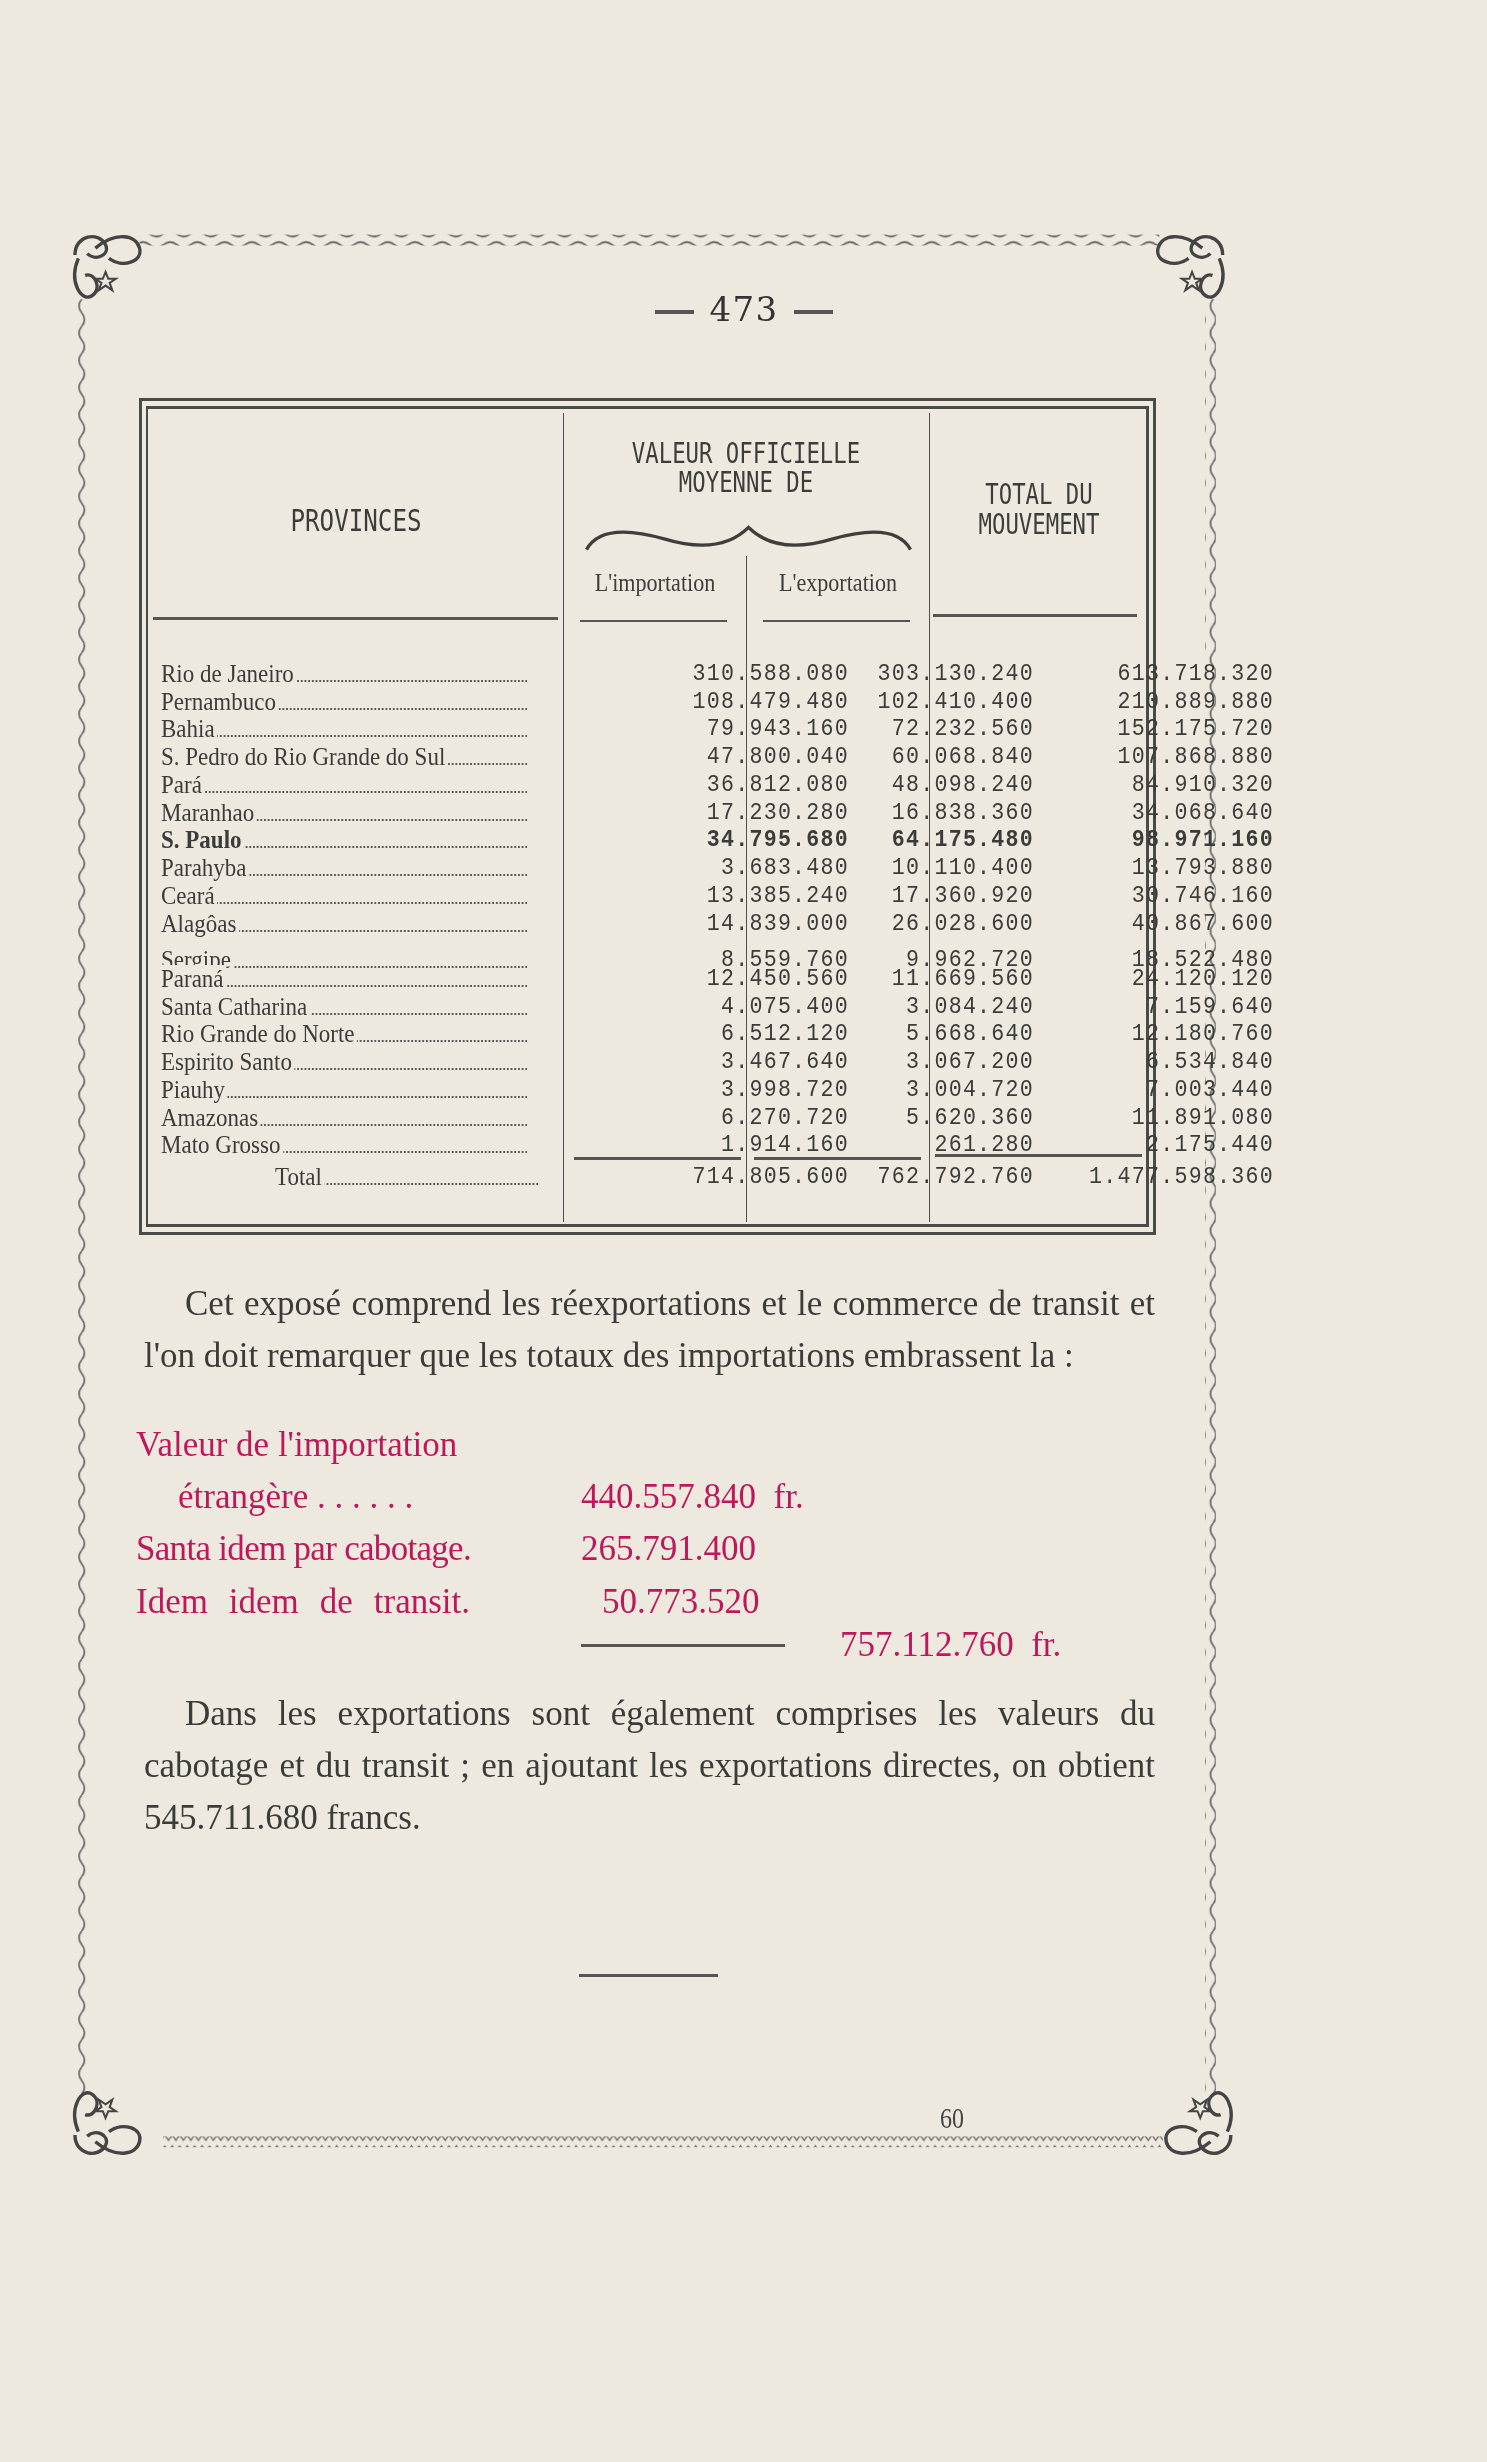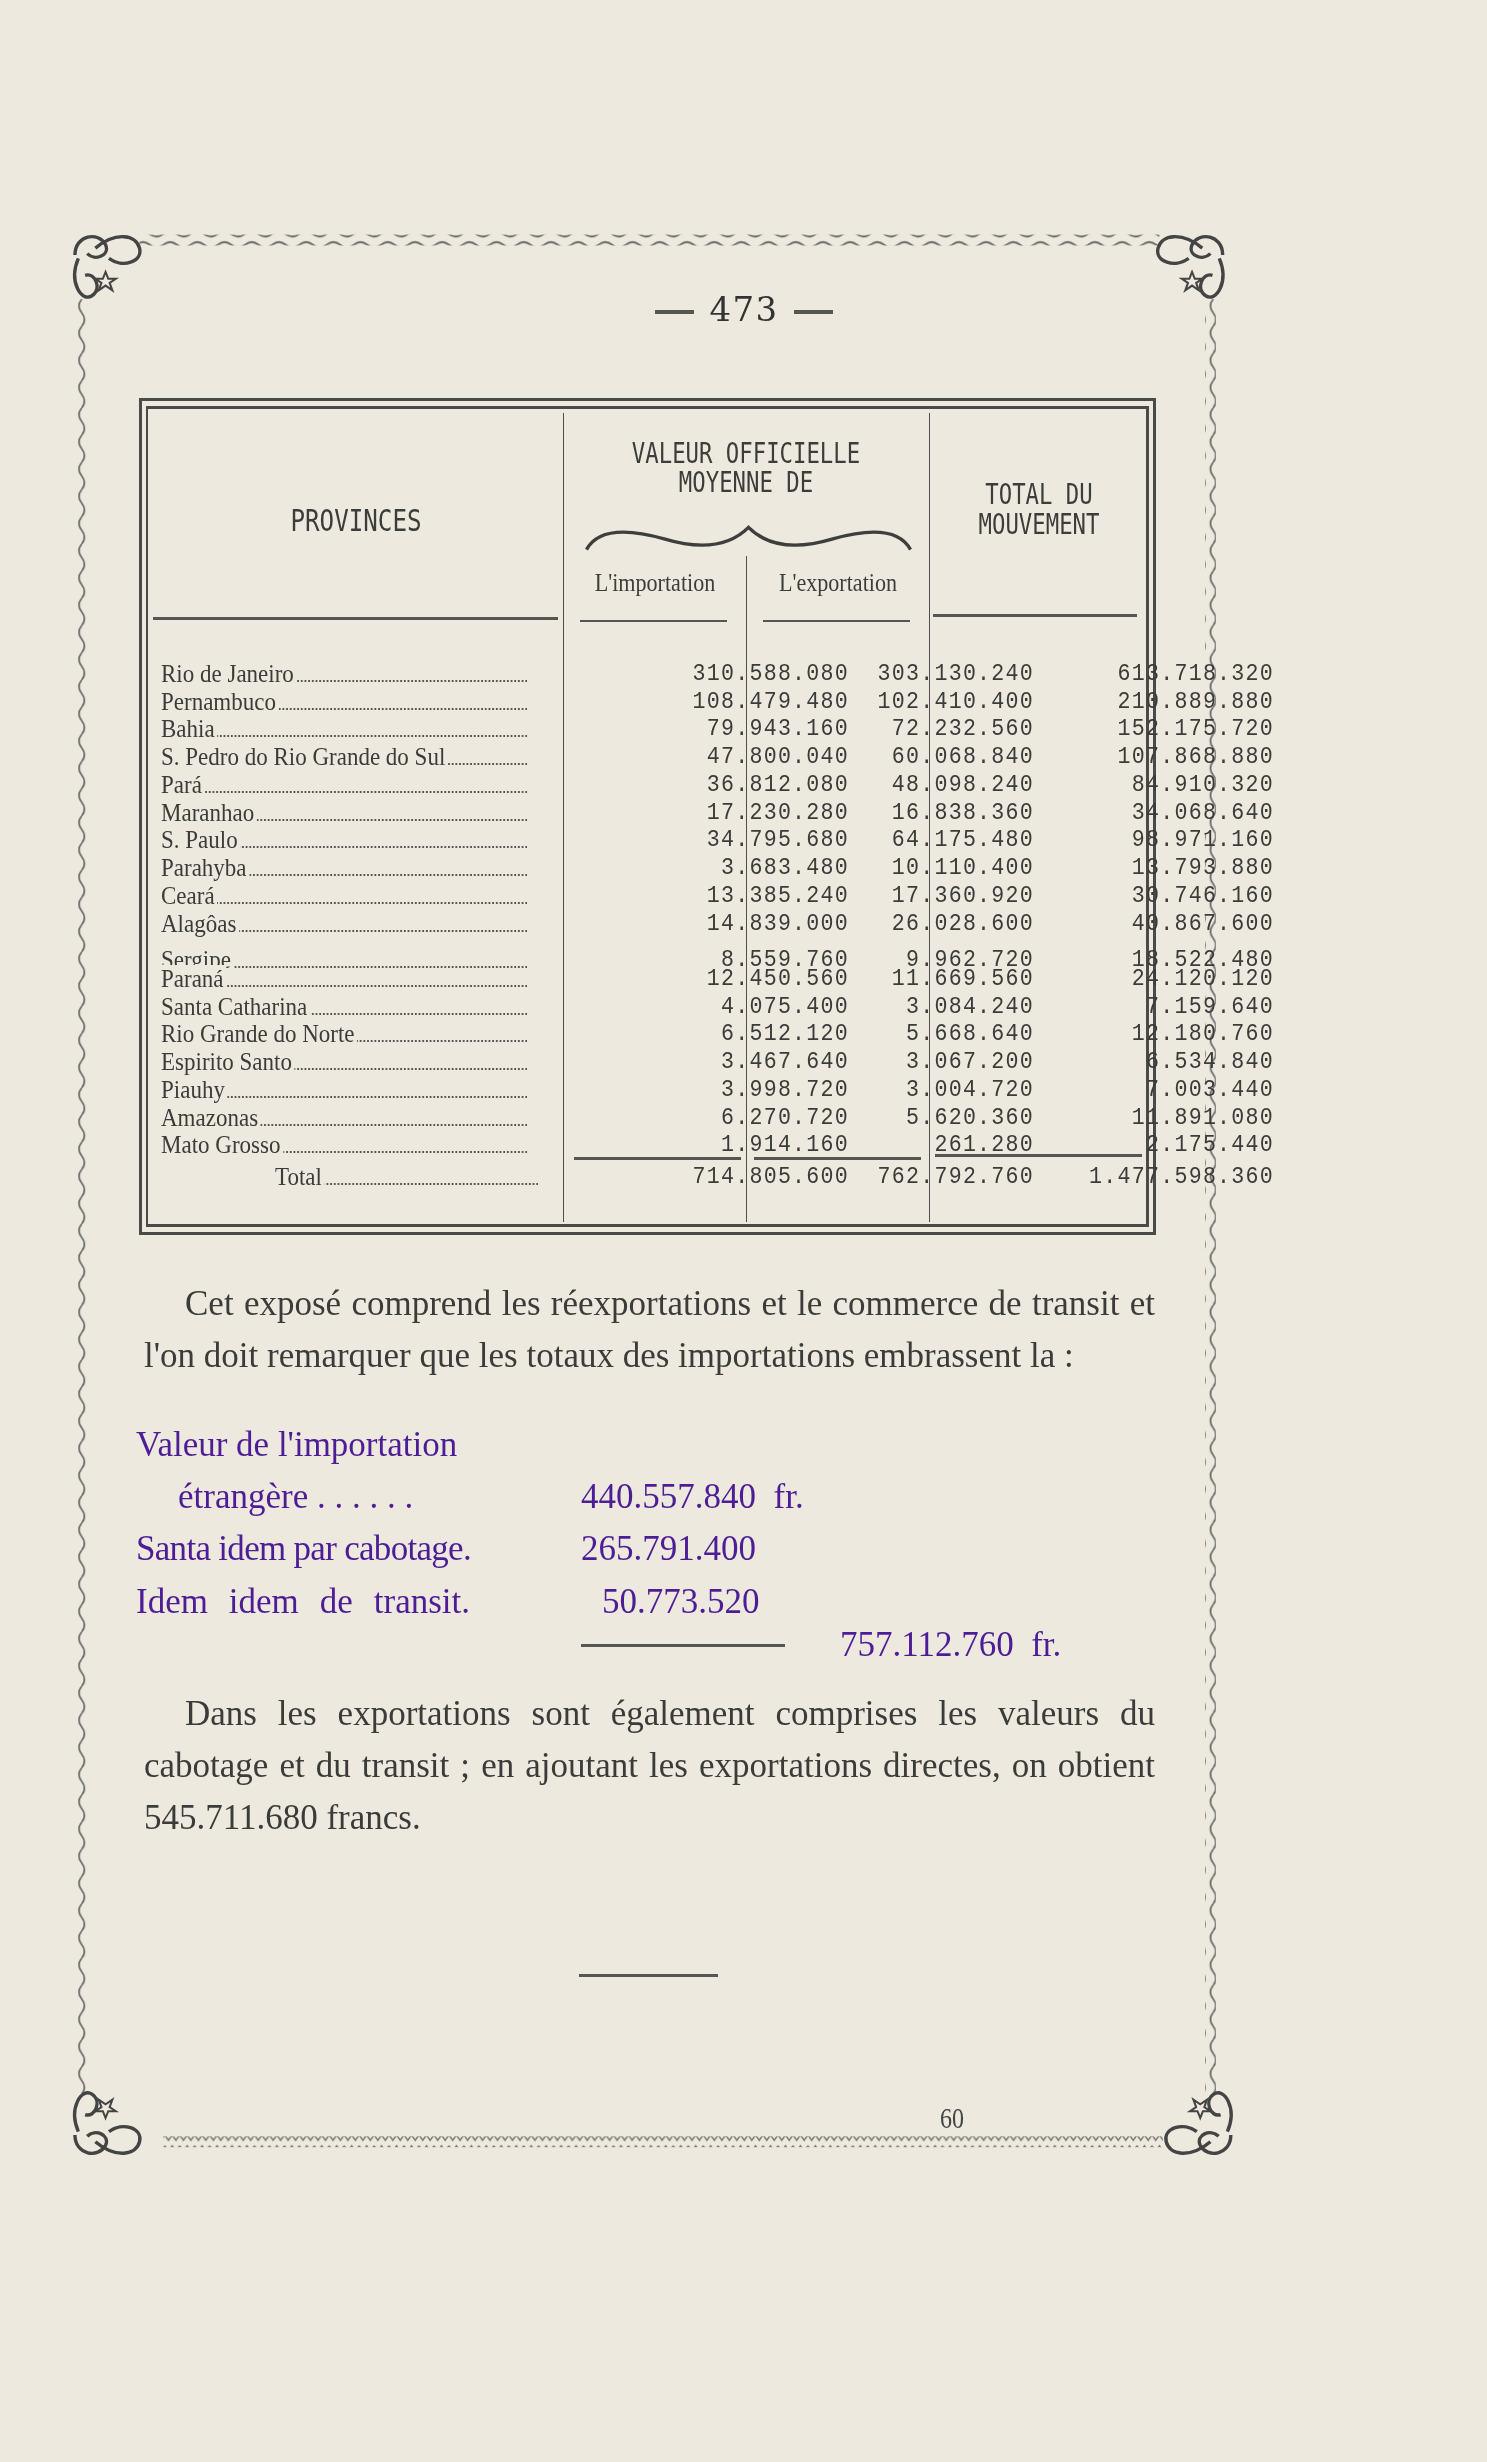--- a/index.html
+++ b/index.html
@@ -57,21 +57,21 @@
   .row .c3 { left: 802px; width: 333px; }
   .total-row .prov { left: 136px; width: 286px; }
 
   
   .body-text {
     position: absolute; left: 136px; width: 1027px;
     font-family: "Liberation Serif", serif; font-size: 35px; line-height: 52px; color: #3b3b39;
     text-align: justify;
   }
   .body-text p { margin: 8px; text-indent: 41px; }
-  .sum-line { position: absolute; font-family: "Liberation Serif", serif; font-size: 35px; color: #4c1d95; white-space: nowrap; }
+  .sum-line { position: absolute; font-family: "Liberation Serif", serif; font-size: 35px; color: #be185d; white-space: nowrap; }
 
   .rule { position: absolute; height: 2.7px; background: #555; }
   .footer-num { position: absolute; font-family: "Liberation Serif", serif; font-size: 30px; color: #444; transform: scaleX(0.8); }
 </style>
 </head>
 <body>
 
 <svg class="abs" style="left:0;top:0" width="1488" height="2462" viewBox="0 0 2188 3621">
   <defs>
     <pattern id="waveH" width="40" height="16" patternUnits="userSpaceOnUse">
@@ -171,21 +171,21 @@
         <div class="num c1">36.812.080</div>
         <div class="num c2">48.098.240</div>
         <div class="num c3">84.910.320</div>
       </div>
       <div class="row" style="top: 401px; text-decoration: underline;">
         <div class="prov"><span class="name">Maranhao</span></div>
         <div class="num c1">17.230.280</div>
         <div class="num c2">16.838.360</div>
         <div class="num c3">34.068.640</div>
       </div>
-      <div class="row" style="top: 428px;">
+      <div class="row" style="top: 428px; font-weight: bold;">
         <div class="prov"><span class="name">S. Paulo</span></div>
         <div class="num c1">34.795.680</div>
         <div class="num c2">64.175.480</div>
         <div class="num c3">98.971.160</div>
       </div>
       <div class="row" style="top: 456px;">
         <div class="prov"><span class="name">Parahyba</span></div>
         <div class="num c1">3.683.480</div>
         <div class="num c2">10.110.400</div>
         <div class="num c3">13.793.880</div>

